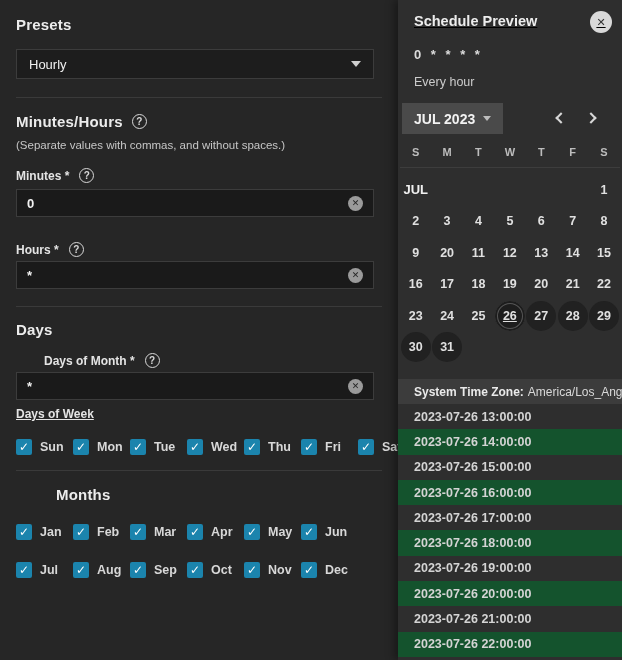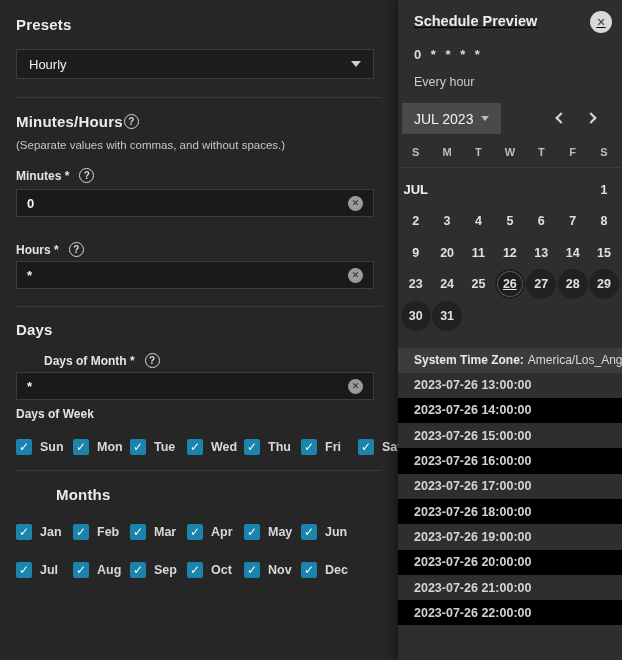--- a/index.html
+++ b/index.html
@@ -2,21 +2,21 @@
 <html style="--accent: #1a9cd9; --checkbox: #1b84ad; --left-bg: #262626;"><head>
 <meta charset="utf-8">
 <style>
   html,body{margin:0;padding:0;background:#1e1e1e;}
   *{box-sizing:border-box;font-family:"Liberation Sans","DejaVu Sans",sans-serif;}
   .screen{position:relative;width:622px;height:660px;overflow:hidden;background:var(--left-bg,#262626);}
 
   
   .left-panel{position:absolute;left:0;top:0;width:398px;height:592px;padding:16px;overflow:hidden;}
   .h-section{font-size:15px;font-weight:bold;color:#ececec;margin:0;letter-spacing:.2px;}
-  .sect-row{display:flex;align-items:center;gap:1px;}
+  .sect-row{display:flex;align-items:center;gap:9px;}
   .help-icon{display:inline-flex;align-items:center;justify-content:center;width:15px;height:15px;
     border:1.5px solid #d8d8d8;border-radius:50%;color:#d8d8d8;font-size:10px;font-weight:bold;flex:none;cursor:pointer;}
   .hint{font-size:11.5px;color:#c6c6c6;margin-top:9px;}
   .field-label{display:flex;align-items:center;gap:10px;font-size:12px;font-weight:bold;color:#e4e4e4;}
   .divider{border:none;border-top:1px solid #3a3a3a;margin:0;}
 
   .select{margin-top:16px;height:30px;width:358px;background:#1d1d1d;border:1px solid #3c3c3c;
     display:flex;align-items:center;padding:0 12px;color:#f0f0f0;font-size:13px;font-weight:normal;cursor:pointer;}
   .select .grow{flex:1;}
   .caret-down{width:0;height:0;border-left:5px solid transparent;border-right:5px solid transparent;
@@ -41,21 +41,21 @@
   .right-panel{position:absolute;left:398px;top:0;width:224px;height:660px;background:#2e2e2e;
     box-shadow:-4px 0 8px rgba(0,0,0,.35);}
   .rp-head{display:flex;align-items:flex-start;padding:13px 10px 0 16px;text-decoration:underline;}
   .rp-title{flex:1;font-size:14.5px;font-weight:bold;color:#ededed;}
   .close-btn{width:22px;height:22px;border-radius:50%;background:#d9d9d9;border:none;cursor:pointer;
     display:flex;align-items:center;justify-content:center;color:#333;font-size:11px;font-weight:bold;padding:0;margin-top:-2px;}
   .cron{padding:0 16px;margin-top:14px;font-size:13px;font-weight:bold;color:#dcdcdc;letter-spacing:3px;}
   .cron-desc{padding:0 16px;margin-top:13px;font-size:12.5px;color:#cccccc;}
 
   .month-nav{display:flex;align-items:center;margin-top:14px;padding:0 16px 0 4px;}
-  .month-chip{height:31px;background:#4a4a4a;border:none;color:#f2f2f2;font-size:14px;font-weight:normal;
+  .month-chip{height:31px;background:#4a4a4a;border:none;color:#f2f2f2;font-size:14px;font-weight:bold;
     display:flex;align-items:center;gap:8px;padding:0 12px;cursor:pointer;}
   .month-chip .caret-down{border-top-color:#bdbdbd;border-left-width:4px;border-right-width:4px;border-top-width:5px;}
   .nav-spacer{flex:1;}
   .nav-btn{width:30px;height:30px;background:transparent;border:none;cursor:pointer;position:relative;}
   .chev{position:absolute;top:10px;left:11px;width:8px;height:8px;}
   .chev.left{border-left:2px solid #d8d8d8;border-bottom:2px solid #d8d8d8;transform:rotate(45deg);}
   .chev.right{border-right:2px solid #d8d8d8;border-top:2px solid #d8d8d8;transform:rotate(45deg);}
 
   .cal{padding:0 2px;}
   .cal-head{display:flex;margin-top:12px;padding-bottom:9px;border-bottom:1px solid #3d3d3d;}
@@ -67,21 +67,21 @@
     font-size:12.5px;font-weight:bold;color:#e0e0e0;}
   .date.hl{background:#212121;}
   .date.today{background:#1d1d1d;box-shadow:inset 0 0 0 2px #1d1d1d, inset 0 0 0 3px #565656;text-decoration:underline;}
   .month-label{font-size:13px;font-weight:bold;color:#f0f0f0;width:31.4px;text-align:center;}
 
   .tz-row{margin-top:16px;height:25px;background:#3c3c3c;display:flex;align-items:center;
     padding:0 8px 0 16px;font-size:12px;color:#d9d9d9;white-space:nowrap;overflow:hidden;}
   .tz-row b{font-weight:bold;color:#eaeaea;margin-right:4px;}
   .time-row{height:25.3px;display:flex;align-items:center;padding:0 16px;
     font-size:12.5px;font-weight:bold;color:#d4d4d4;}
-  .time-row.alt{background:#000000;}
+  .time-row.alt{background:#14532d;}
 </style>
 </head>
 <body>
 
 <div class="screen">
 
   <div class="left-panel">
 
     <h2 class="h-section">Presets</h2>
 
@@ -122,21 +122,21 @@
 
     <div class="field-label" style="margin-top:15px;padding-left:28px;">
       <span>Days of Month *</span>
       <span class="help-icon">?</span>
     </div>
     <div class="text-input" style="margin-top:4px;">
       <span class="grow">*</span>
       <span class="clear-icon">✕</span>
     </div>
 
-    <div class="field-label" style="margin-top:7px;">
+    <div class="field-label" style="margin-top:7px;text-decoration:underline;">
       <span>Days of Week</span>
     </div>
     <div class="check-row" id="weekday-row">
         <label class="check-item">
           <span class="checkbox">✓</span>
           <span class="check-label">Sun</span>
         </label>
         <label class="check-item">
           <span class="checkbox">✓</span>
           <span class="check-label">Mon</span>
@@ -309,20 +309,43 @@
               <span class="date">12</span>
             </div>
             <div class="cal-cell">
               <span class="date">13</span>
             </div>
             <div class="cal-cell">
               <span class="date">14</span>
             </div>
             <div class="cal-cell">
               <span class="date">15</span>
+            </div>
+          </div>
+          <div class="cal-week">
+            <div class="cal-cell">
+              <span class="date">16</span>
+            </div>
+            <div class="cal-cell">
+              <span class="date">17</span>
+            </div>
+            <div class="cal-cell">
+              <span class="date">18</span>
+            </div>
+            <div class="cal-cell">
+              <span class="date">19</span>
+            </div>
+            <div class="cal-cell">
+              <span class="date">20</span>
+            </div>
+            <div class="cal-cell">
+              <span class="date">21</span>
+            </div>
+            <div class="cal-cell">
+              <span class="date">22</span>
             </div>
           </div>
           <div class="cal-week">
             <div class="cal-cell">
               <span class="date">23</span>
             </div>
             <div class="cal-cell">
               <span class="date">24</span>
             </div>
             <div class="cal-cell">

